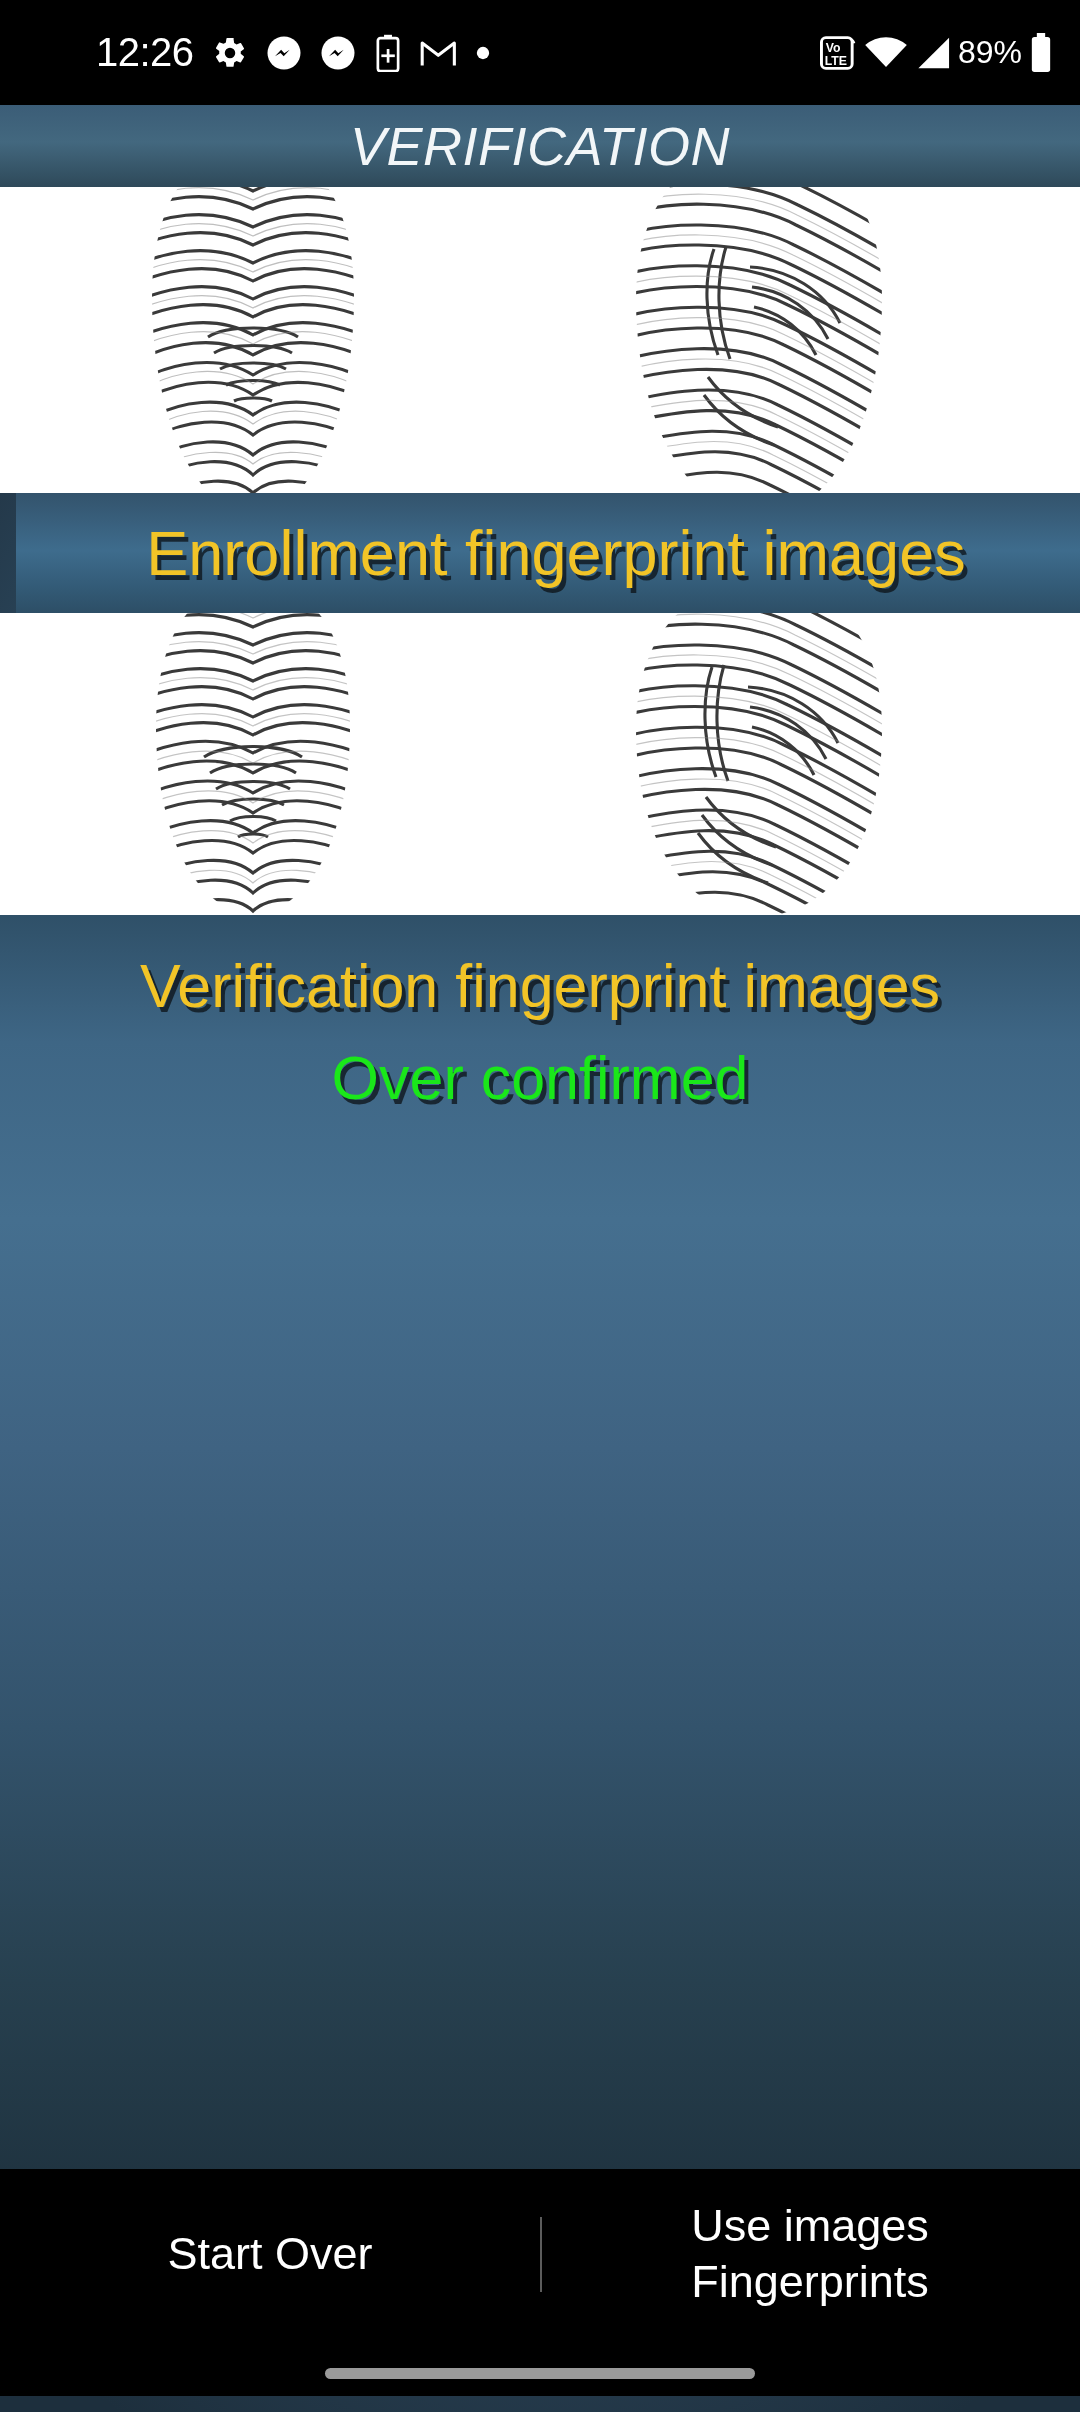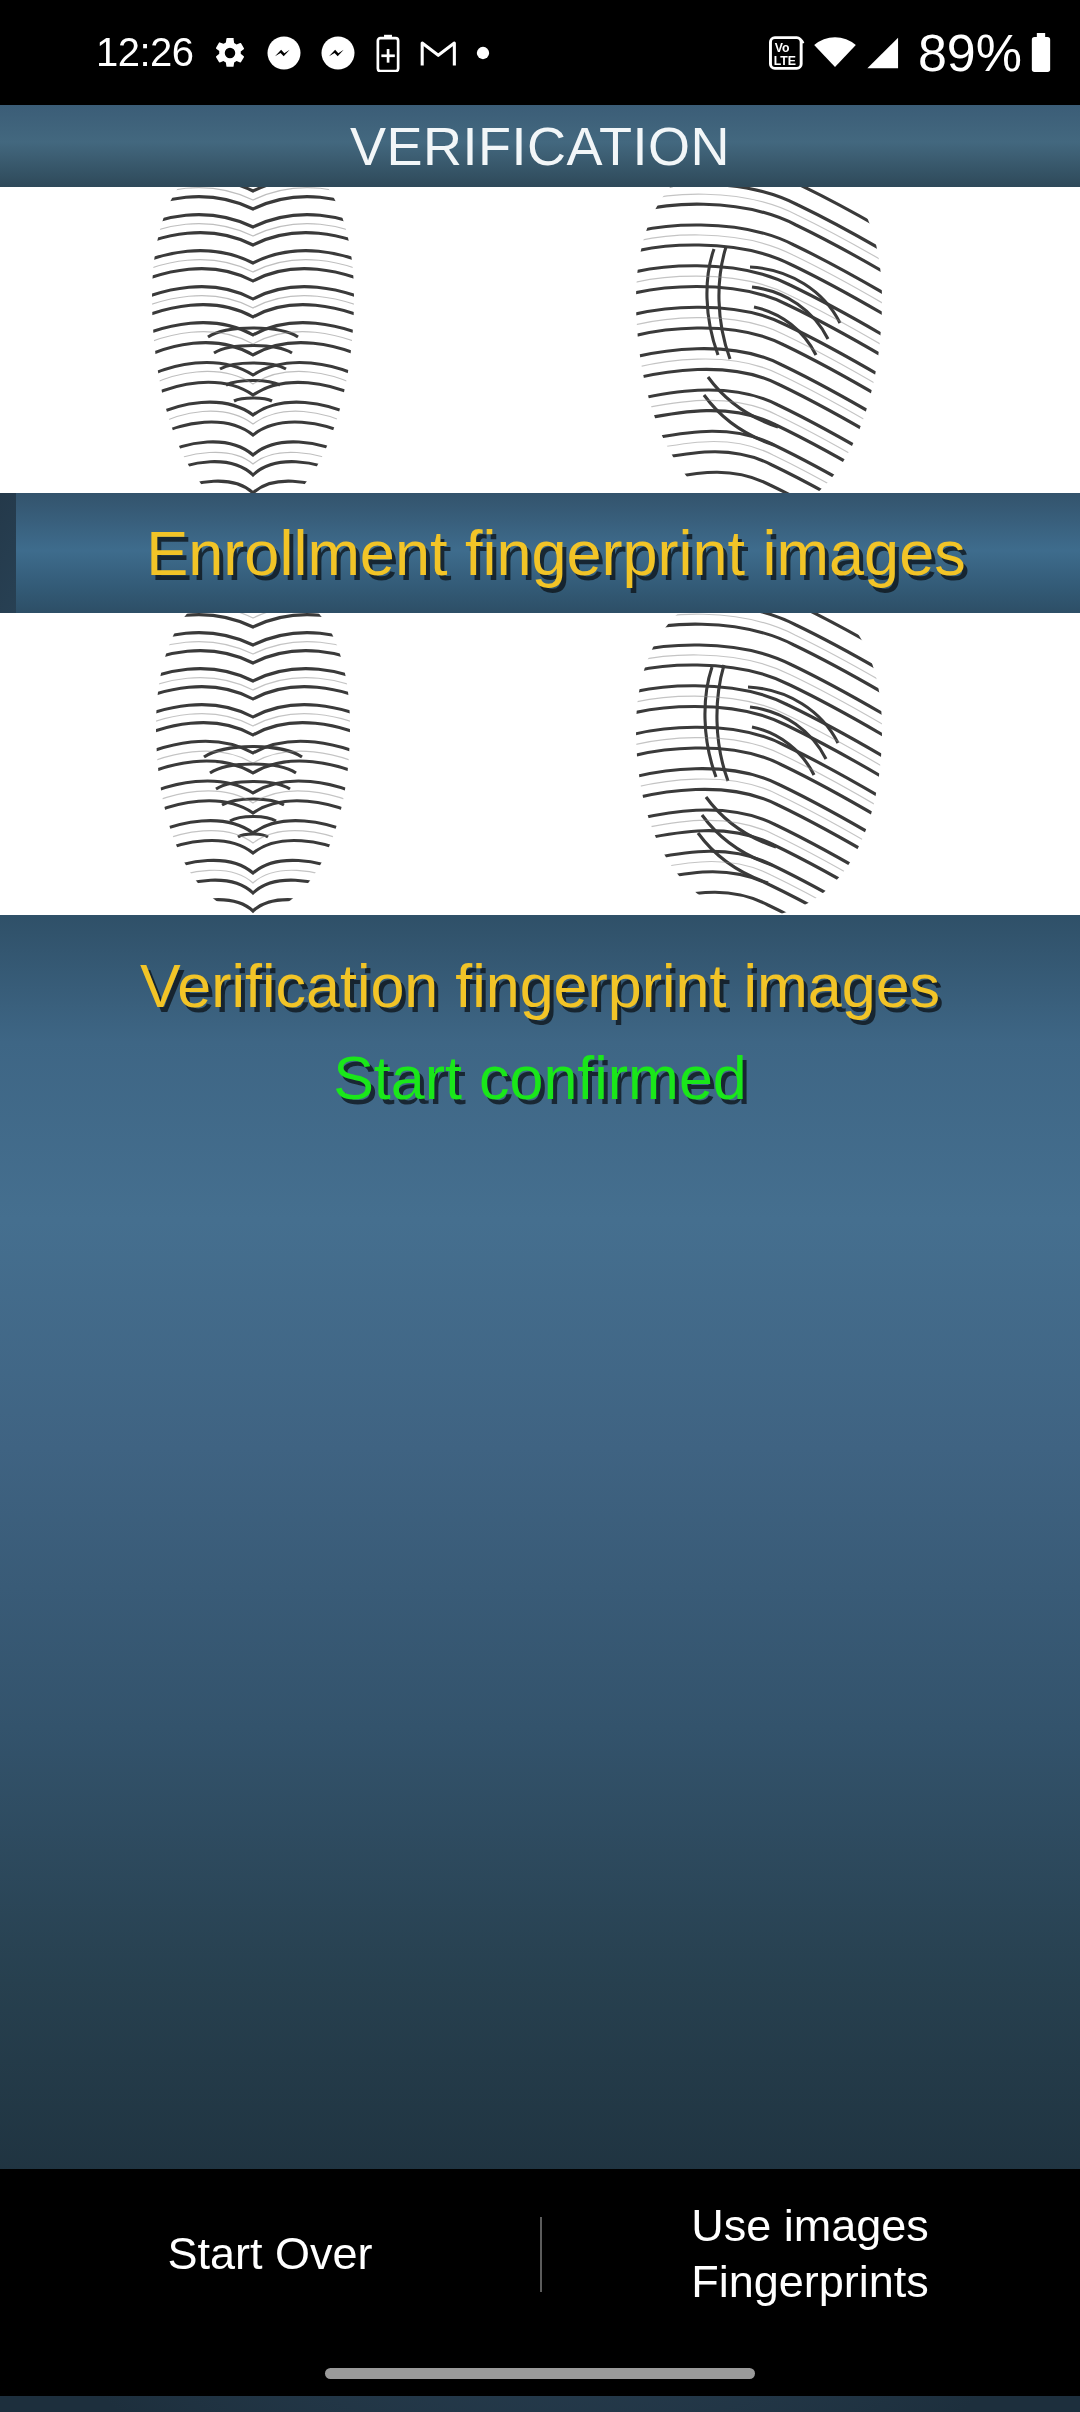--- a/index.html
+++ b/index.html
@@ -32,30 +32,30 @@
     margin-left:96px;
   }
   .sb-time {
     font-size:40px; letter-spacing:-0.5px;
     font-family:"Liberation Sans", sans-serif;
   }
   .sb-right {
     position:absolute; right:26px;
     display:flex; align-items:center; gap:6px;
   }
-  .sb-pct { font-size:52px;margin-left:11px; }
+  .sb-pct { font-size:32px; }
   .ico { display:inline-block; line-height:0; }
 
   
   #title-bar {
     position:absolute; top:105px; left:0;
     width:1080px; height:82px;
     background:linear-gradient(180deg,#3d5f79 0%,#416party 1%,#41657f 40%,#2f4a5e 99%,#28404f 100%);
     background:linear-gradient(180deg,#3b5d77 0%,#43687f 45%,#2e4959 100%);
-    display:flex; align-items:center; justify-content:center;
+    display:flex; align-items:center; justify-content:center;font-style:italic;
   }
   #title-bar .tb-text {
     color:#f2f6f8; font-size:54px; font-weight:400;
     letter-spacing:0.5px;
   }
 
   
   .fp-row {
     position:absolute; left:0; width:1080px;
     background:#ffffff;
@@ -410,21 +410,21 @@
           <path d="M22 178 C59 167 129 156 179 182 C229 206 269 230 299 248"></path>
           <path d="M30 218 C63 211 125 196 175 222 C225 246 265 270 295 288"></path>
           <path d="M38 258 C67 255 121 236 171 262 C221 286 261 310 291 328"></path>
         </g>
       </svg>
     </div>
   </div>
 
   <div id="band-verify">
     <span id="verify-caption">Verification fingerprint images</span>
-    <span id="match-status">Start confirmed</span>
+    <span id="match-status">Over confirmed</span>
   </div>
 
   <div id="footer">
     <div id="footer-buttons">
       <div class="foot-btn">Start Over</div>
       <div class="foot-btn">Use images Fingerprints</div>
     </div>
     <div id="footer-divider"></div>
     <div id="gesture-pill"></div>
   </div>

